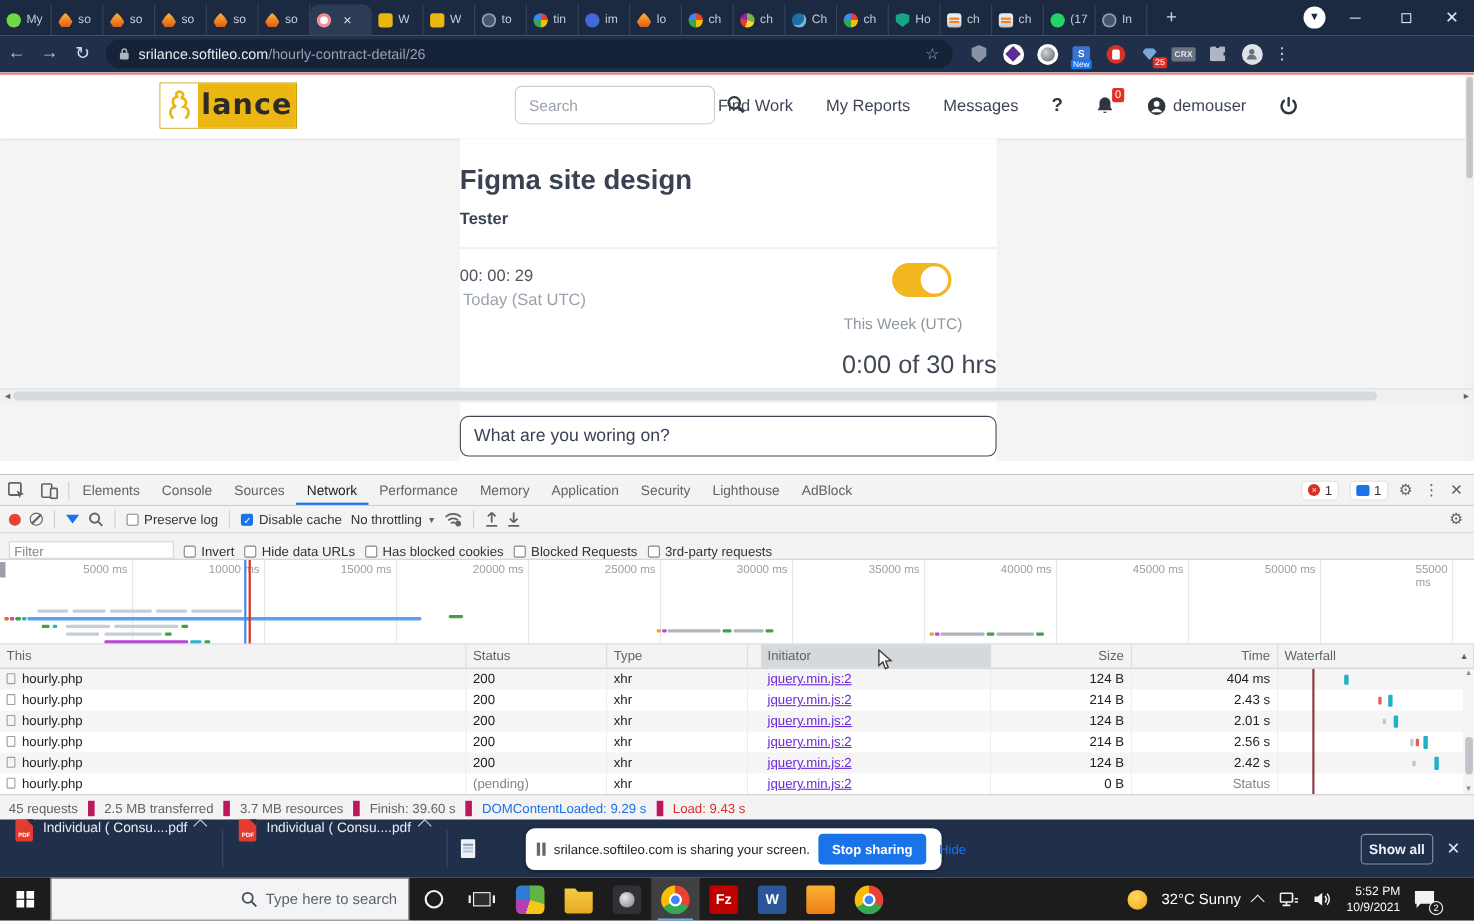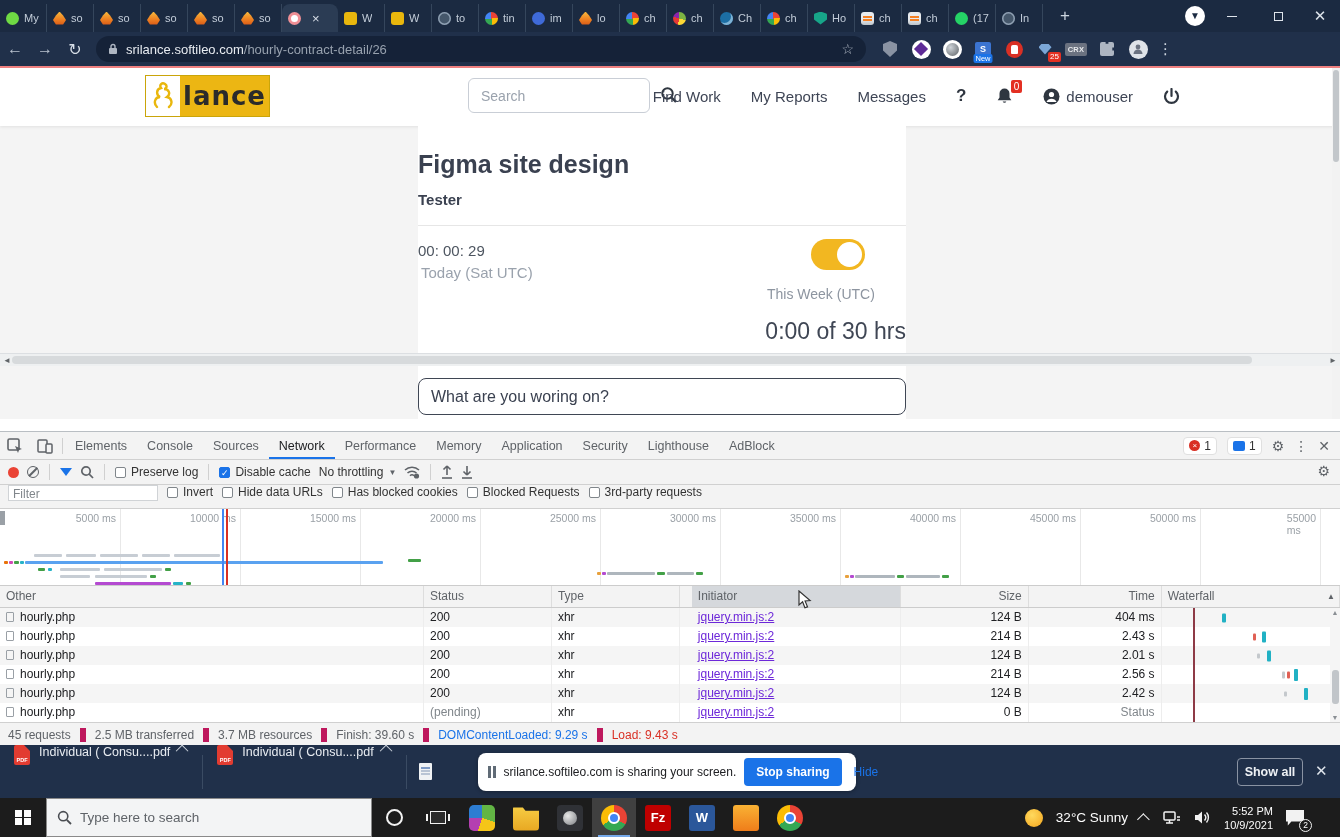--- a/index.html
+++ b/index.html
@@ -113,21 +113,21 @@
   #rec-dot{width:11px;height:11px;border-radius:50%;background:#ea4335;}
   #clear-ic{width:12px;height:12px;border:1.6px solid #5f6368;border-radius:50%;position:relative;}
   #clear-ic:after{content:"";position:absolute;left:-1px;top:4.2px;width:12px;height:1.6px;background:#5f6368;transform:rotate(-45deg);}
   .funnel{width:0;height:0;border-left:6px solid transparent;border-right:6px solid transparent;border-top:8px solid #1a73e8;position:relative;}
   .chk{width:11px;height:11px;border:1.2px solid #80868b;border-radius:2px;background:#fff;flex:none;}
   .chk.on{background:#1a73e8;border-color:#1a73e8;color:#fff;font-size:9px;line-height:11px;text-align:center;}
   .ctl-lab{color:#333;font-size:12px;display:flex;align-items:center;gap:5px;}
   .caret{font-size:8px;color:#5f6368;}
   #dt-gear2{position:absolute;right:10px;top:3px;}
 
-  #dt-filterrow{position:absolute;left:0;top:53px;width:1340px;height:24px;background:#f3f3f3;border-bottom:1px solid #d0d0d0;display:flex;align-items:flex-start;gap:9px;padding:0 8px;font-size:12px;color:#333;}
+  #dt-filterrow{position:absolute;left:0;top:53px;width:1340px;height:24px;background:#f3f3f3;border-bottom:1px solid #d0d0d0;display:flex;align-items:flex-end;gap:9px;padding:0 8px;font-size:12px;color:#333;}
   #filter-input{width:150px;height:16px;border:1px solid #d0d3d6;background:#fff;color:#80868b;font-size:12px;line-height:16px;padding:0 4px;}
   .ftype{color:#333;}
   .ftype.sel{background:#d6d9dd;border-radius:8px;padding:1px 7px;}
   .fsep{width:1px;height:14px;background:#d0d0d0;}
 
   #dt-timeline{position:absolute;left:0;top:77px;width:1340px;height:77px;background:#fff;border-bottom:1px solid #ccc;overflow:hidden;}
   .tl-grid{position:absolute;top:0;width:1px;height:77px;background:#e8e8e8;}
   .tl-tick{position:absolute;top:3px;font-size:10.5px;color:#9aa0a6;transform:translateX(-100%);padding-right:4px;}
   .tl-bar{position:absolute;border-radius:1px;}
   .tl-marker{position:absolute;top:0;width:1.5px;height:77px;}
@@ -176,21 +176,21 @@
   #stop-btn{background:#1a73e8;color:#fff;font-size:12px;font-weight:bold;border:none;border-radius:4px;padding:7px 12px;white-space:nowrap;}
   #hide-btn{color:#1a73e8;font-size:12px;margin:0 4px;}
   #showall-btn{position:absolute;left:1237px;top:13px;width:66px;height:28px;border:1px solid #8a93a3;border-radius:4px;color:#eef1f5;font-size:12.5px;font-weight:bold;display:flex;align-items:center;justify-content:center;background:transparent;}
   #dl-close{position:absolute;left:1315px;top:17px;color:#dfe5ec;font-size:15px;}
 
   
   #taskbar{position:absolute;left:0;top:798px;width:1340px;height:39px;background:#1c1c1c;display:flex;align-items:center;color:#fff;}
   #start-btn{width:46px;height:39px;display:flex;align-items:center;justify-content:center;}
   .winlogo{display:grid;grid-template-columns:7px 7px;grid-template-rows:7px 7px;gap:1.5px;}
   .winlogo i{background:#fdfdfd;}
-  #tb-search{width:326px;height:39px;background:#f3f4f5;border:1px solid #8a8a8a;display:flex;align-items:center;gap:8px;padding:0 10px;color:#5f6368;font-size:13.5px;}
+  #tb-search{width:326px;height:39px;background:#f3f4f5;border:1px solid #8a8a8a;display:flex;align-items:center;gap:8px;padding:0 10px;color:#5f6368;font-size:13.5px;justify-content:flex-end;}
   .tb-slot{width:44px;height:39px;display:flex;align-items:center;justify-content:center;position:relative;}
   .tb-slot.active{background:rgba(255,255,255,.16);}
   .tb-slot.active:after{content:"";position:absolute;left:6px;right:6px;bottom:0;height:2px;background:#76a9ea;}
   .cortana-ring{width:17px;height:17px;border:2px solid #f2f2f2;border-radius:50%;}
   .taskview-ic{width:16px;height:13px;border:1.5px solid #f2f2f2;position:relative;background:rgba(255,255,255,.08);}
   .taskview-ic:before{content:"";position:absolute;left:-5px;top:2px;width:2px;height:7px;background:#f2f2f2;}
   .taskview-ic:after{content:"";position:absolute;right:-5px;top:2px;width:2px;height:7px;background:#f2f2f2;}
   .app-ic{width:26px;height:26px;border-radius:4px;display:flex;align-items:center;justify-content:center;font-weight:bold;font-size:13px;color:#fff;}
   .app-color1{background:conic-gradient(#62b544 0 30%,#f5c518 30% 55%,#b43fb0 55% 75%,#2d7dd2 75% 100%);border-radius:5px;}
   .app-explorer{background:linear-gradient(180deg,#f7cf46,#e8a822);clip-path:polygon(0 12%,38% 12%,48% 24%,100% 24%,100% 100%,0 100%);}
@@ -608,21 +608,21 @@
         <div class="tl-bar" style="left: 850px; top: 66px; width: 4px; height: 3px; background: rgb(180, 74, 209);"></div>
         <div class="tl-bar" style="left: 855px; top: 66px; width: 40px; height: 3px; background: rgb(174, 182, 189);"></div>
         <div class="tl-bar" style="left: 897px; top: 66px; width: 7px; height: 3px; background: rgb(67, 160, 71);"></div>
         <div class="tl-bar" style="left: 906px; top: 66px; width: 34px; height: 3px; background: rgb(174, 182, 189);"></div>
         <div class="tl-bar" style="left: 942px; top: 66px; width: 7px; height: 3px; background: rgb(67, 160, 71);"></div>
         <div class="tl-marker" style="left: 222px; background: rgb(66, 133, 244);"></div>
         <div class="tl-marker" style="left: 226px; background: rgb(217, 48, 37);"></div>
       </div>
 
     <div id="dt-thead">
-      <div class="th c-name">Other</div>
+      <div class="th c-name">This</div>
       <div class="th c-status">Status</div>
       <div class="th c-type">Type</div>
       <div class="th c-init hl">Initiator</div>
       <div class="th c-size">Size</div>
       <div class="th c-time">Time</div>
       <div class="th c-wf"><span>Waterfall</span><span id="wf-sort">▲</span></div>
     </div>
 
     <div id="dt-rows">
       <div class="nrow alt">

